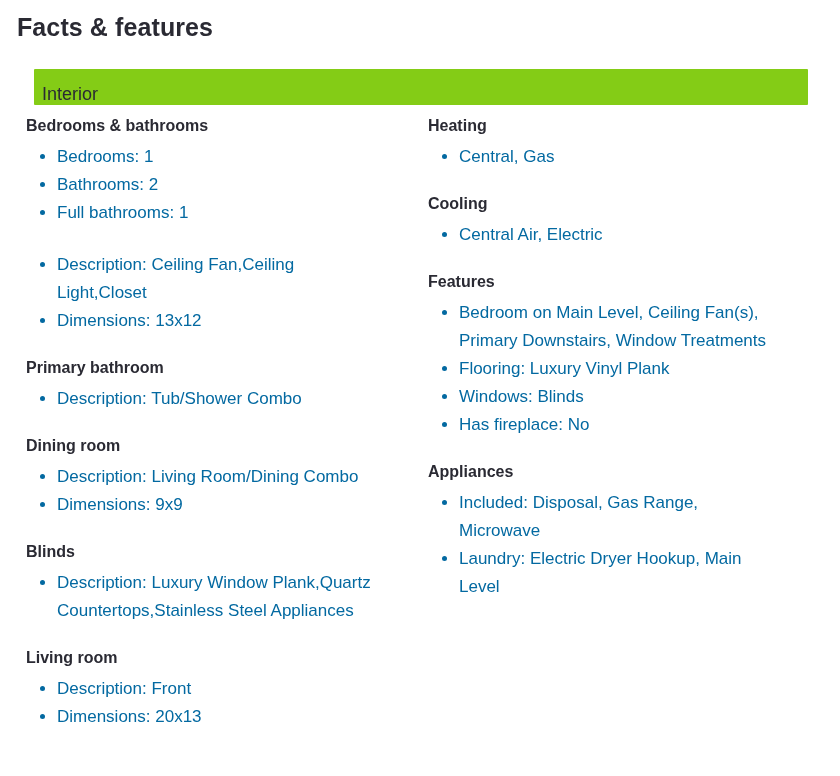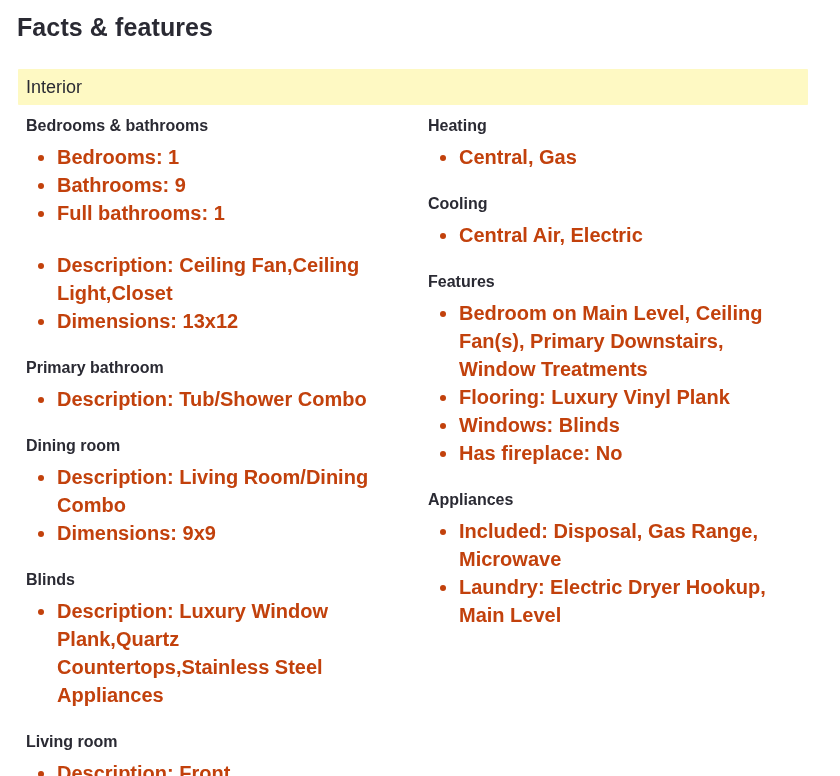--- a/index.html
+++ b/index.html
@@ -15,25 +15,25 @@
 
   .page-title {
     margin: 13px 0 0 17px;
     font-size: 25px;
     font-weight: 700;
     color: #2a2a33;
     letter-spacing: 0.1px;
   }
 
   .section-bar {
-    margin: 27px 32px 0 18px;
+    margin: 27px 32px 0 34px;
     height: 36px;
-    background: #fef9c3;
+    background: #84cc16;
     display: flex;
-    align-items: center;
+    align-items: flex-end;
     padding-left: 8px;
     border-radius: 1px;
   }
   .section-bar .section-label {
     font-size: 18px;
     font-weight: 400;
     color: #2a2a33;
   }
 
   .columns {
@@ -49,24 +49,23 @@
     font-size: 16px;
     font-weight: 700;
     color: #2a2a33;
     margin-bottom: 8px;
   }
   .fact-group ul {
     list-style: disc outside;
     padding-left: 31px;
   }
   .fact-group li {
-    font-size: 20px;
+    font-size: 17px;
     line-height: 28px;
-    color: #c2410c;
-    font-weight: bold;
+    color: #0369a1;
   }
   .col-left  .fact-group li { max-width: 322px; }
   .col-right .fact-group li { max-width: 322px; }
 </style>
 </head>
 <body>
 
 <div class="page">
 
   <h2 class="page-title">Facts &amp; features</h2>
@@ -74,21 +73,21 @@
   <div class="section-bar">
     <span class="section-label">Interior</span>
   </div>
 
   <div class="columns">
     <div class="col col-left">
         <div class="fact-group">
           <h3>Bedrooms &amp; bathrooms</h3>
           <ul>
             <li>Bedrooms: 1</li>
-            <li>Bathrooms: 9</li>
+            <li>Bathrooms: 2</li>
             <li>Full bathrooms: 1</li>
           </ul>
         </div>
         <div class="fact-group">
           <ul>
             <li>Description: Ceiling Fan,Ceiling Light,Closet</li>
             <li>Dimensions: 13x12</li>
           </ul>
         </div>
         <div class="fact-group">

